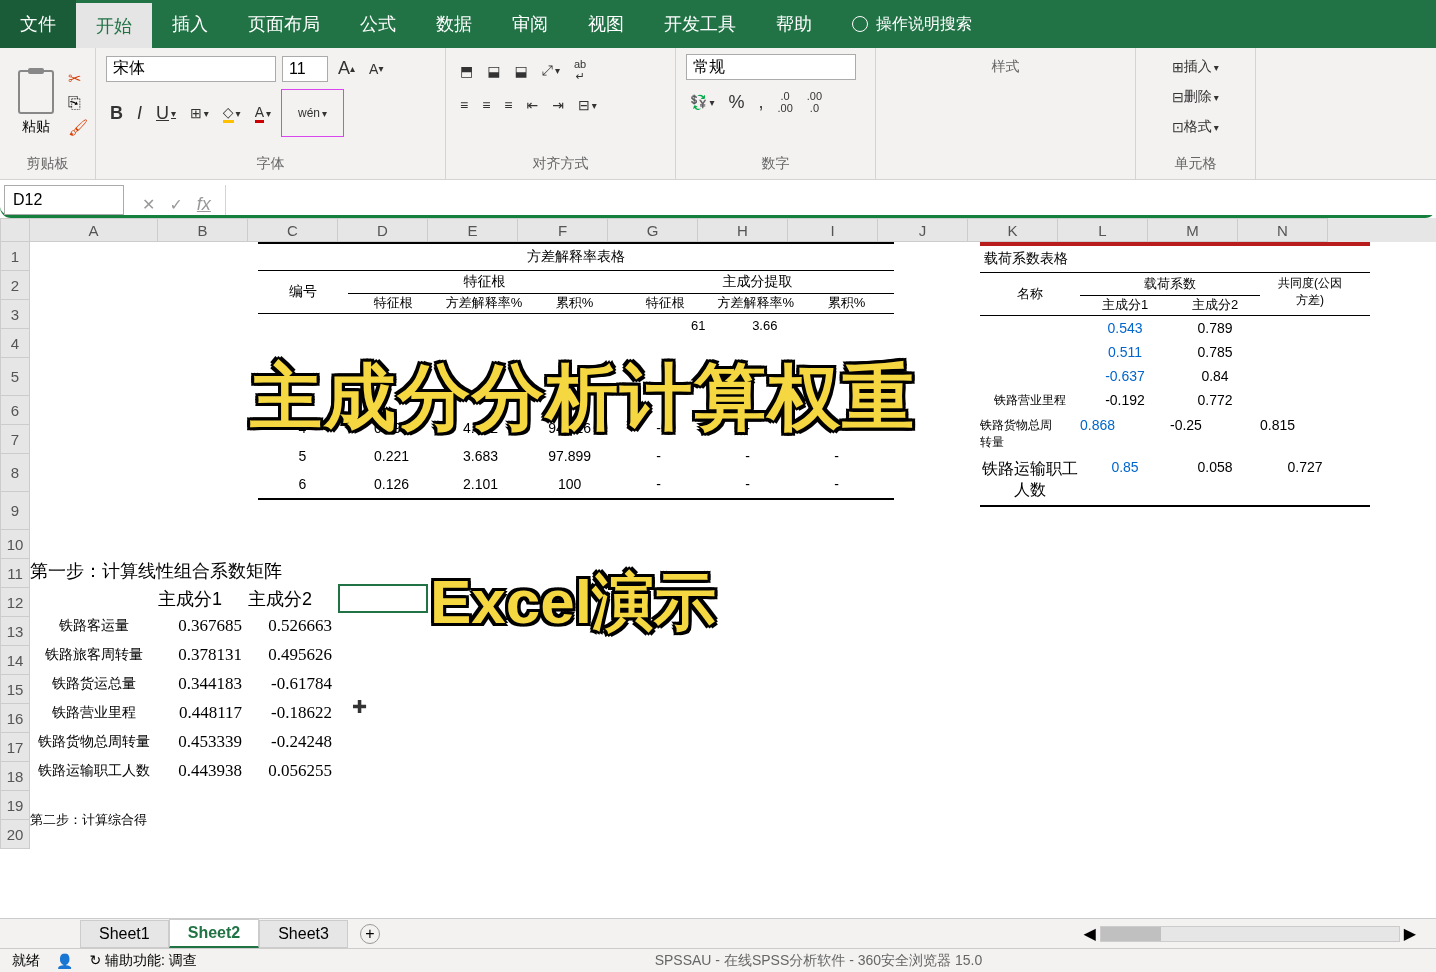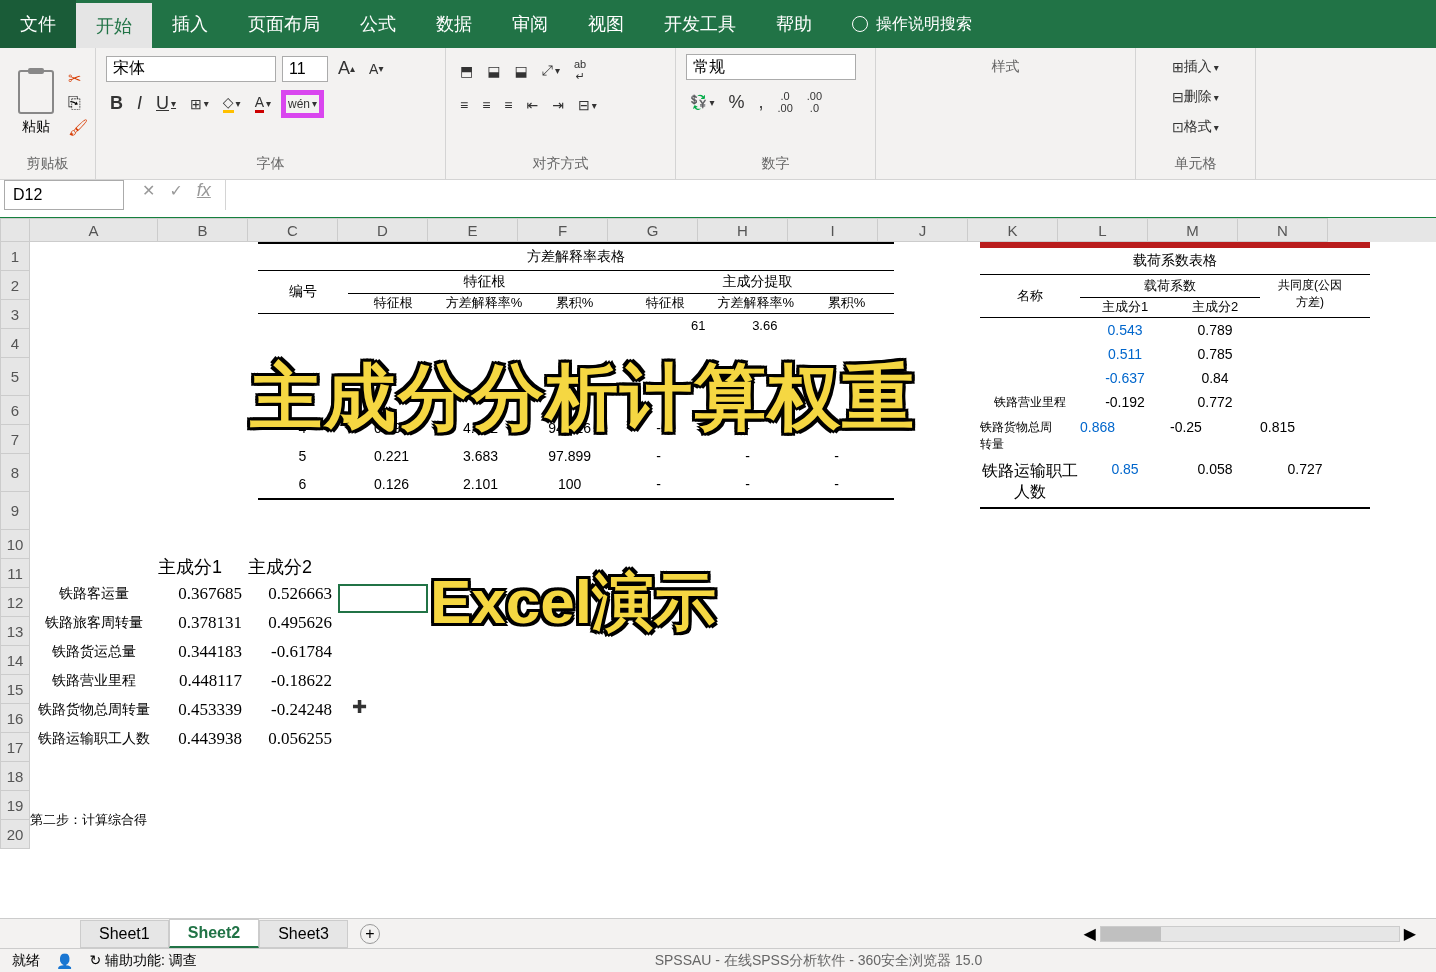--- a/index.html
+++ b/index.html
@@ -24,21 +24,21 @@
 
 .clipboard-icon { width: 36px; height: 44px; border: 2px solid #888; border-radius: 3px; position: relative; }
 .clipboard-icon::before { content: ''; position: absolute; top: -4px; left: 8px; right: 8px; height: 6px; background: #888; border-radius: 2px; }
 
 .font-row { display: flex; gap: 6px; align-items: center; margin-bottom: 6px; }
 .font-name { width: 170px; height: 26px; border: 1px solid #ababab; background: #fff; padding: 0 6px; font-size: 16px; display: flex; align-items: center; }
 .font-size { width: 46px; height: 26px; border: 1px solid #ababab; background: #fff; padding: 0 6px; font-size: 16px; display: flex; align-items: center; }
 .font-stack { display: flex; flex-direction: column; }
 
 
-.formula-bar { height: 38px; display: flex; align-items: flex-start; border-bottom: 1px solid #15803d; background: #fff; }
+.formula-bar { height: 38px; display: flex; align-items: flex-end; border-bottom: 3px solid #15803d; background: #fff; border-radius: 11px; }
 .namebox { width: 120px; height: 30px; border: 1px solid #ababab; margin: 0 4px; padding: 0 8px; display: flex; align-items: center; font-size: 16px; background: #fff; }
 .fx-area { display: flex; align-items: center; gap: 14px; padding: 0 14px; color: #999; }
 .fx-label { font-style: italic; font-size: 18px; text-decoration: underline; }
 .formula-input { flex: 1; height: 30px; border: none; border-left: 1px solid #d4d4d4; padding: 0 8px; }
 
 
 .grid-area { position: relative; }
 .col-headers { display: flex; height: 24px; background: #e6e6e6; }
 .corner { width: 30px; border: 1px solid #ccc; background: #e6e6e6; }
 .colhdr { border: 1px solid #ccc; border-left: none; text-align: center; font-size: 15px; color: #555; background: #e6e6e6; display: flex; align-items: center; justify-content: center; }
@@ -131,21 +131,21 @@
         <button class="rbtn" style="text-decoration:underline;font-size:18px">U<span class="dropdown-arrow">▾</span></button>
         <button class="rbtn">⊞<span class="dropdown-arrow">▾</span></button>
         <button class="rbtn">
             <span style="border-bottom:3px solid #ffc000">◇</span>
             <span class="dropdown-arrow">▾</span>
           </button>
         <button class="rbtn">
             <span style="border-bottom:3px solid #c00">A</span>
             <span class="dropdown-arrow">▾</span>
           </button>
-        <button class="rbtn" style="font-size:12px;border:5px solid #d946ef;padding:2px">wén<span class="dropdown-arrow">▾</span></button>
+        <button class="rbtn" style="font-size:12px;border:1px solid #d946ef;padding:16px">wén<span class="dropdown-arrow">▾</span></button>
       </div>
     </div>
     <div class="rgroup-label">字体</div>
   </div>
 
   <div class="rgroup" style="width:230px">
     <div class="font-stack" style="width:100%">
       <div class="font-row">
         <button class="rbtn">⬒</button>
         <button class="rbtn">⬓</button>
@@ -304,21 +304,21 @@
           <div style="width:14%">0.126</div>
           <div style="width:14%">2.101</div>
           <div style="width:14%">100</div>
           <div style="width:14%">-</div>
           <div style="width:14%">-</div>
           <div style="width:14%">-</div>
         </div>
       </div>
 
       <div class="data-overlay" style="left:950px;top:0;width:390px">
-        <div style="text-align:center;border-top:6px solid #b91c1c;padding:4px">载荷系数表格</div>
+        <div style="text-align:left;border-top:4px solid #b91c1c;padding:4px">载荷系数表格</div>
         <div style="display:flex;border-top:1px solid #000;font-size:13px">
           <div style="width:100px;text-align:center;padding:12px 0">名称</div>
           <div style="width:180px">
             <div style="text-align:center;border-bottom:1px solid #000;padding:2px">载荷系数</div>
             <div style="display:flex">
               <div style="width:50%;text-align:center">主成分1</div>
               <div style="width:50%;text-align:center">主成分2</div>
             </div>
           </div>
           <div style="width:100px;text-align:center;white-space:pre-line;font-size:12px;padding:2px">共同度(公因
@@ -356,20 +356,21 @@
             <div style="width:100px;font-size:16px;white-space:pre-line">铁路运输职工
 人数</div>
             <div style="width:90px" class="blue-val">0.85</div>
             <div style="width:90px">0.058</div>
             <div style="width:90px">0.727</div>
           </div>
         </div>
       </div>
 
       <div class="data-overlay" style="left:0;top:313px">
+        <div style="font-size:18px;padding:4px 0">第一步：计算线性组合系数矩阵</div>
         <div style="display:flex;font-size:18px">
           <div style="width:128px"></div>
           <div style="width:90px">主成分1</div>
           <div style="width:90px">主成分2</div>
         </div>
         <div id="step1-rows">
             <div style="display: flex; font-size: 17px; height: 29px; align-items: center;">
               <div style="width:128px;text-align:center;font-size:14px">铁路客运量</div>
               <div style="width:90px;text-align:right;padding-right:6px;font-family:SimSun">0.367685</div>
               <div style="width:90px;text-align:right;padding-right:6px;font-family:SimSun">0.526663</div>

